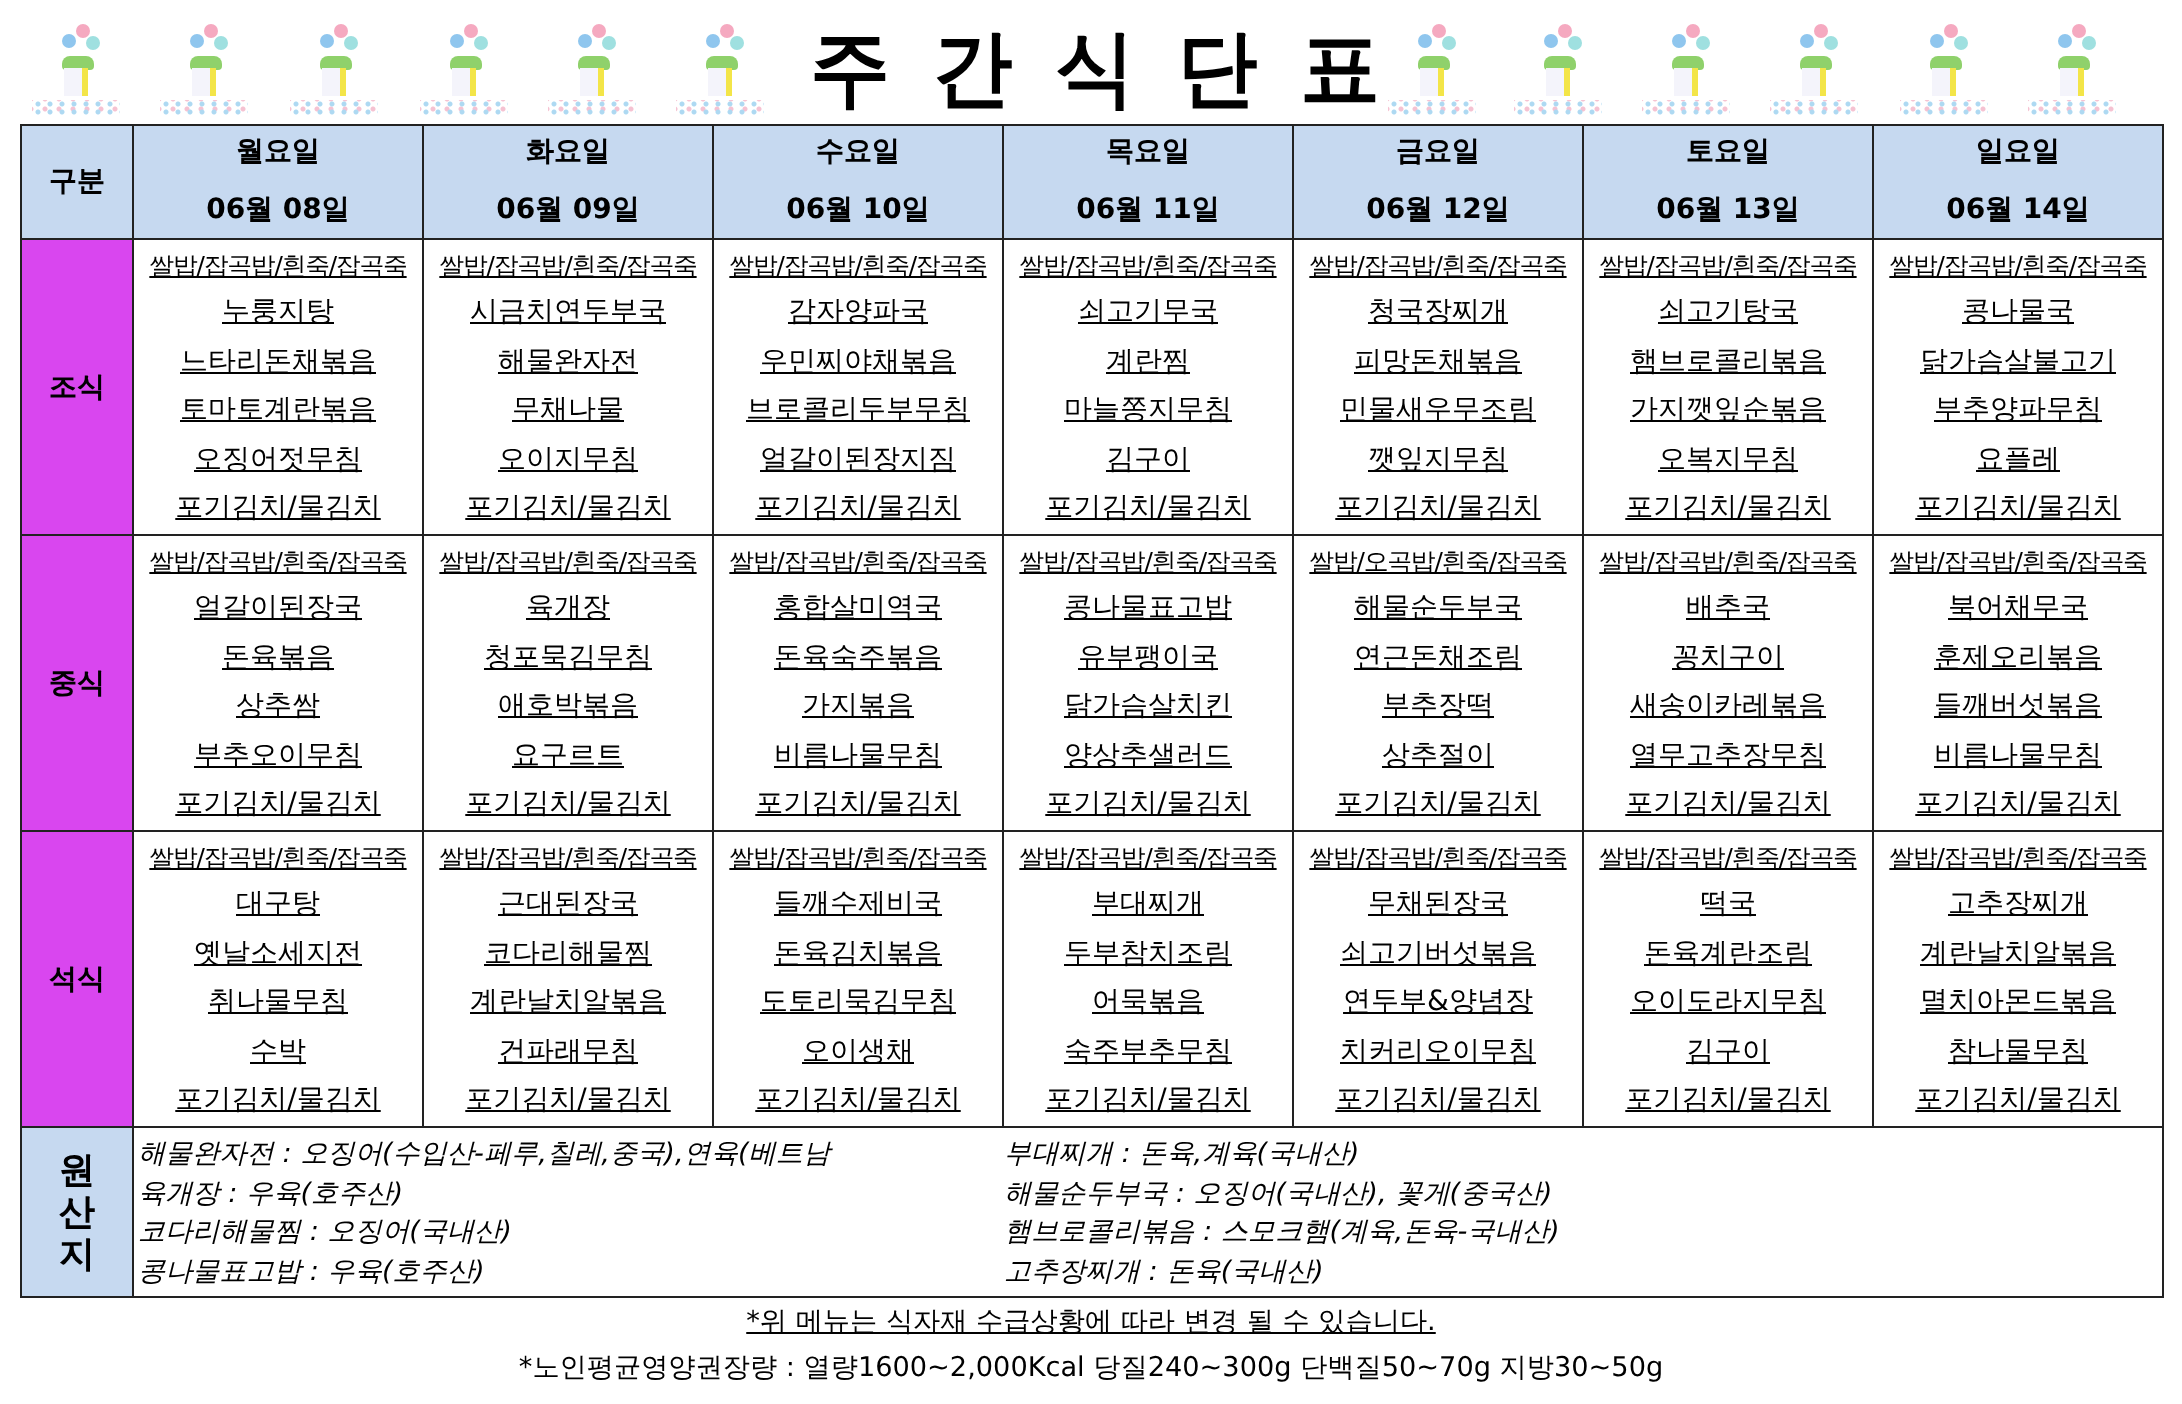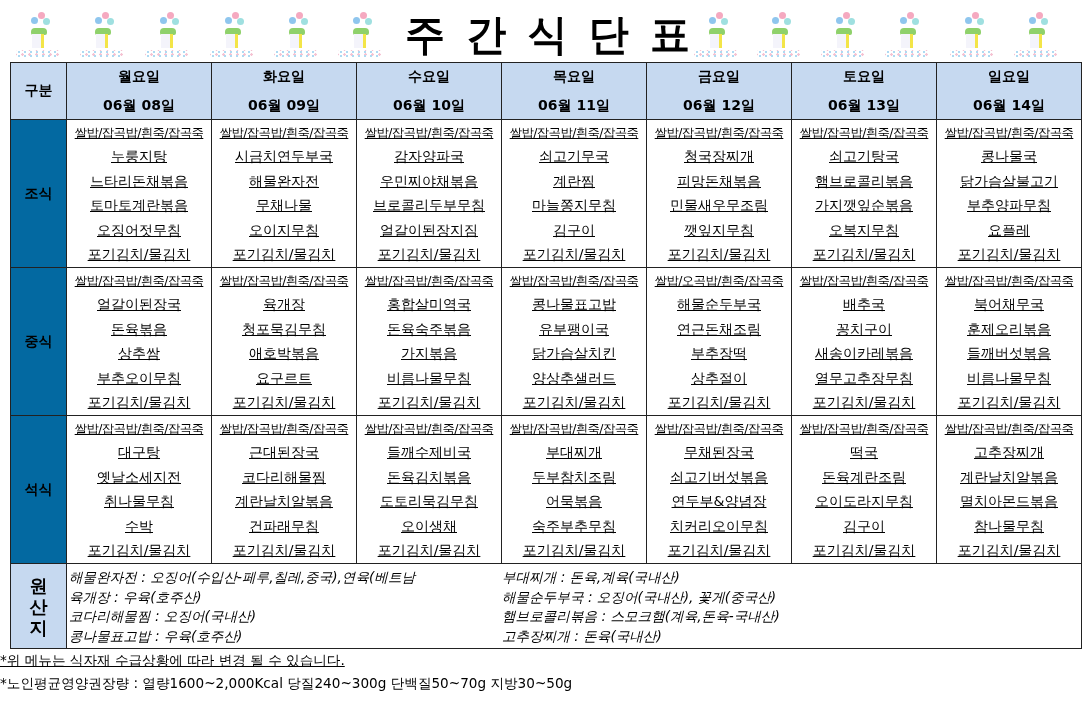--- a/index.html
+++ b/index.html
@@ -20,37 +20,37 @@
   .title span { display: inline-block; transform: scaleY(1.05); }
 
   table.menu { position: absolute; left: 10px; top: 62px; width: 1071px; border-collapse: collapse; table-layout: fixed; }
   table.menu td, table.menu th { border: 1px solid #222; text-align: center; vertical-align: middle; }
   table.menu th { background: #c6d9f0; font-weight: bold; font-size: 14px; }
   .col-label { width: 56px; }
   .col-day { width: 145px; }
   .hdr th { height: 56px; }
   .hdr .dayname { display: block; line-height: 28px; font-family: Liberation Mono, monospace; }
   .hdr .date { display: block; line-height: 28px; }
-  .meal-label { background: #0369a1; font-weight: bold; font-size: 14px; }
+  .meal-label { background: #d946ef; font-weight: bold; font-size: 14px; }
   .meal-row td { height: 148px; }
   .meal-row .cell { padding-top: 1px; text-decoration: underline; }
   .item { display: block; font-size: 14px; line-height: 24.6px; white-space: nowrap; }
   .item.staple { font-size: 12.4px; letter-spacing: -0.6px; line-height: 23px; }
   .sep-top td, .sep-top th { border-top: 2px solid #555; }
 
   .origin-row td { height: 85px; }
   .origin-label { font-size: 18px; font-weight: bold; line-height: 21px; background: #c6d9f0; }
   .origin-label span { display: block; }
   .origin-cell { text-align: left !important; vertical-align: top !important; padding: 4px 0 0 2px; position: relative; }
   .origin-col { position: absolute; top: 4px; }
   .origin-col.left { left: 2px; }
   .origin-col.right { left: 435px; }
   .origin-line { display: block; font-size: 13.6px; line-height: 19.5px; white-space: nowrap; font-style: italic; }
 
-  .notice { position: absolute; left: 0; width: 1091px; font-size: 13.6px; }
+  .notice { position: absolute; left: 0; width: 1091px; text-align: center; font-size: 13.6px; }
   .notice.n1 { top: 652px; }
   .notice.n1 span { text-decoration: underline; }
   .notice.n2 { top: 675px; }
 </style>
 </head>
 <body>
 
 <div class="banner">
   <div id="flowers">
       <div class="flower" style="left: 12px;">

